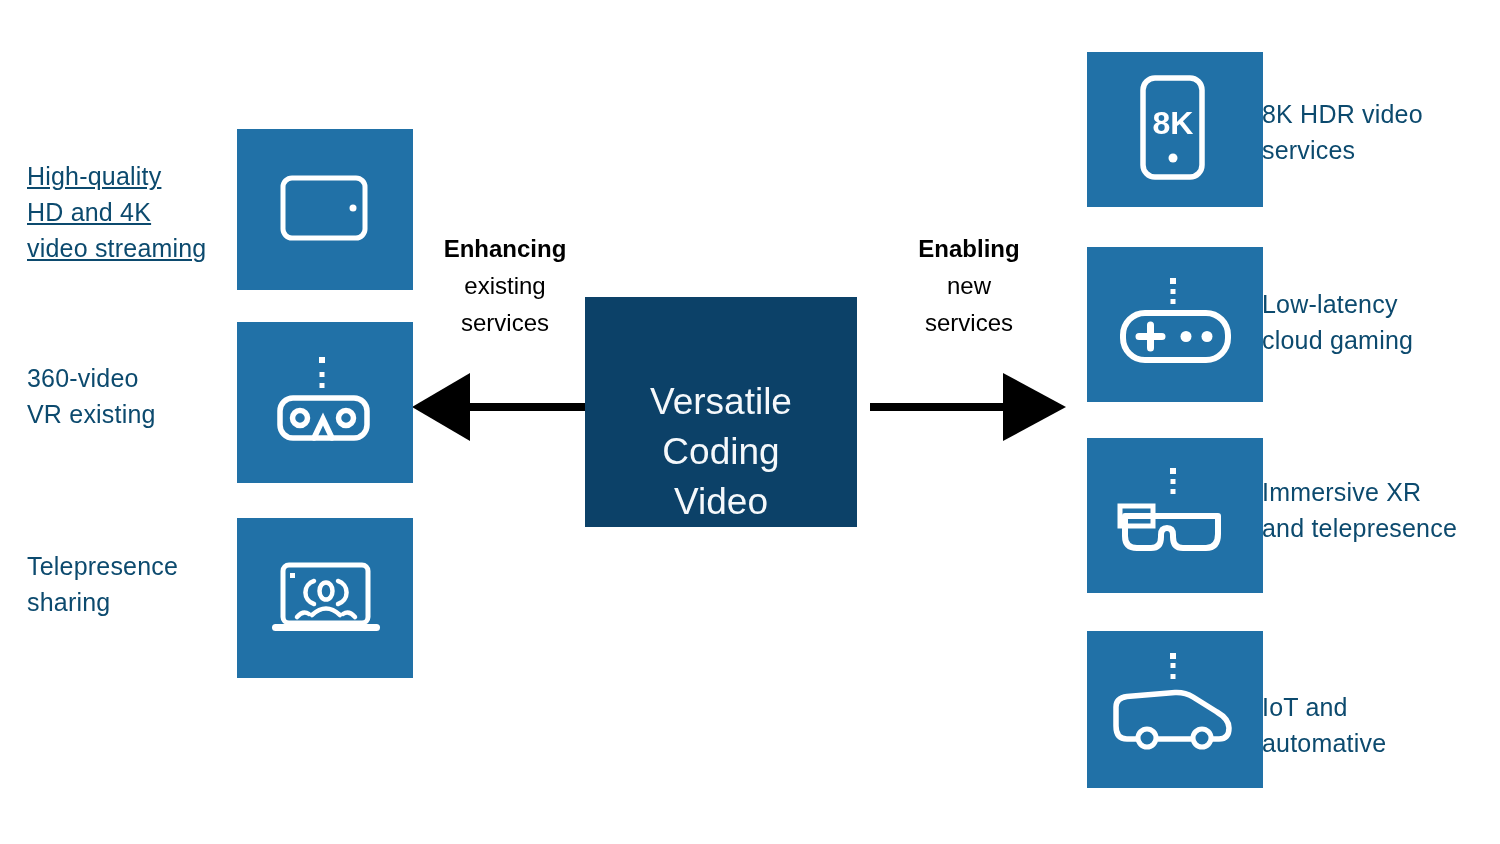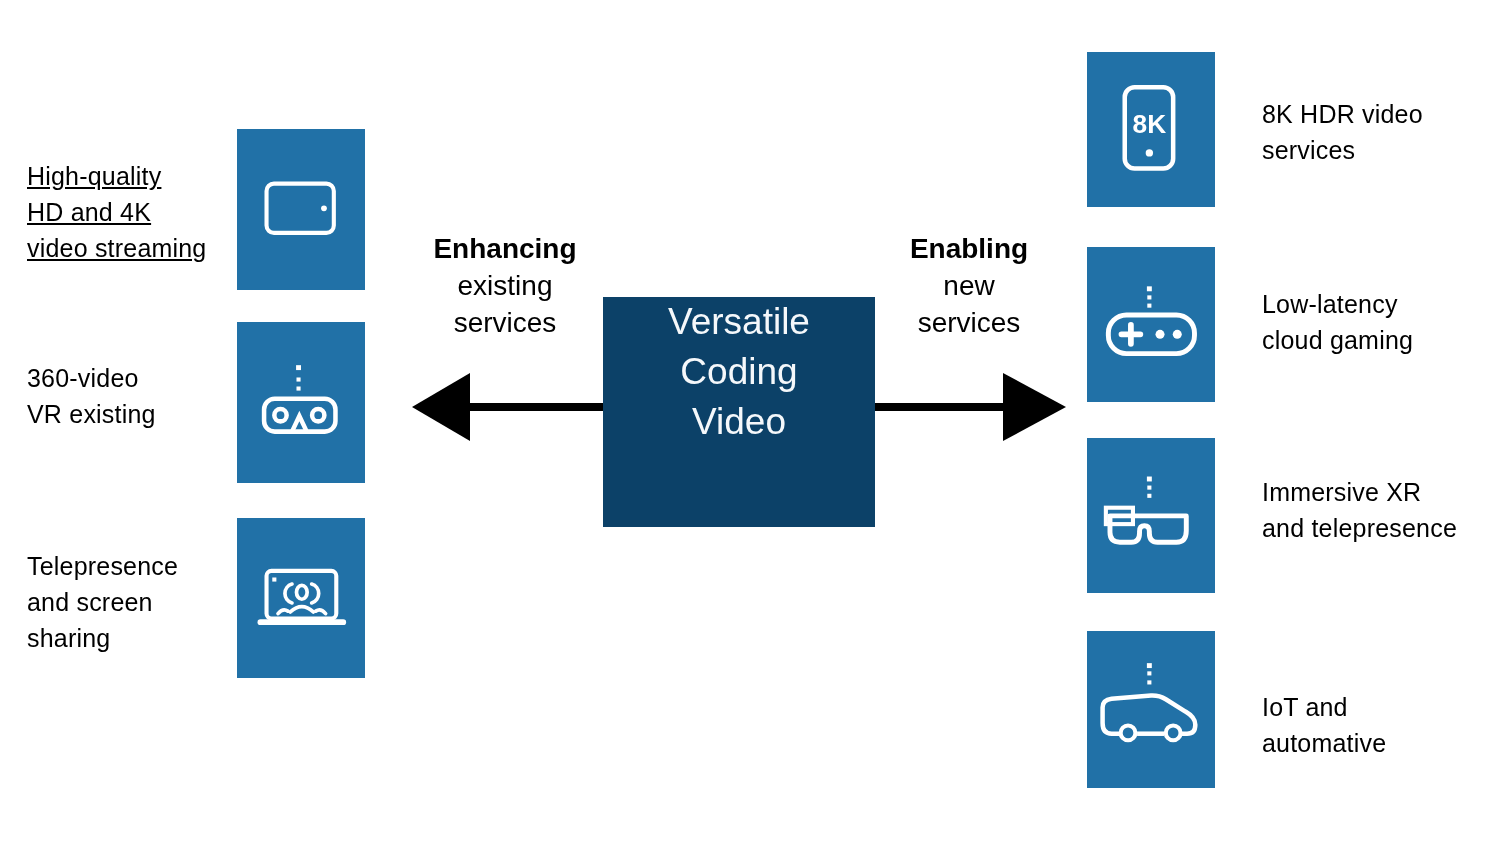--- a/index.html
+++ b/index.html
@@ -1,28 +1,28 @@
 <!DOCTYPE html>
 <html><head>
 <meta charset="utf-8">
 <style>
   html,body{margin:0;padding:0;background:#ffffff;}
   .canvas{
     position:relative;width:1500px;height:844px;background:#ffffff;
     font-family:"Liberation Sans",sans-serif;overflow:hidden;color:#161616;
   }
-  .side-label{position:absolute;font-size:25px;line-height:36px;color:#000000;letter-spacing:0.2px;}
-  .tile{position:absolute;width:128px;background:#2171A7;text-decoration:underline;}
+  .side-label{position:absolute;font-size:25px;line-height:36px;color:#0c4a6e;letter-spacing:0.2px;}
+  .tile{position:absolute;width:176px;background:#2171A7;text-decoration:underline;}
   .tile svg{display:block;width:100%;height:100%;}
   .arrow{position:absolute;}
-  .arrow-label{position:absolute;width:220px;text-align:center;font-size:28px;line-height:37px;color:#000;}
+  .arrow-label{position:absolute;width:220px;text-align:center;font-size:24px;line-height:37px;color:#000;}
   .arrow-label .bold{font-weight:bold;}
   .center-box{
-    position:absolute;left:603px;top:297px;width:272px;height:230px;background:#0C4168;
-    display:flex;align-items:flex-start;justify-content:center;text-align:center;
+    position:absolute;left:585px;top:297px;width:272px;height:230px;background:#0C4168;
+    display:flex;align-items:flex-end;justify-content:center;text-align:center;
   }
   .center-box .title{color:#F5F8FB;font-size:37px;line-height:50px;font-weight:400;}
   .ic{stroke:#FFFFFF;fill:none;stroke-width:5px;}
   .icf{fill:#FFFFFF;stroke:none;}
 </style>
 </head>
 <body>
 
 <div class="canvas">
 
@@ -59,21 +59,20 @@
     <div>High-quality</div>
     <div>HD and 4K</div>
     <div>video streaming</div>
   </div>
   <div class="side-label" style="left:27px;top:360px;">
     <div>360-video</div>
     <div>VR existing</div>
   </div>
   <div class="side-label" style="left:27px;top:548px;">
     <div>Telepresence</div>
-    <div>and screen</div>
     <div>sharing</div>
   </div>
 
   <div class="tile" style="left:237px;top:129px;height:161px;">
     <svg viewBox="0 0 156 161">
       <rect class="ic" x="36" y="49" width="82" height="60" rx="9"></rect>
       <circle class="icf" cx="106" cy="79" r="3.5"></circle>
     </svg>
   </div>
   <div class="tile" style="left:237px;top:322px;height:161px;">

